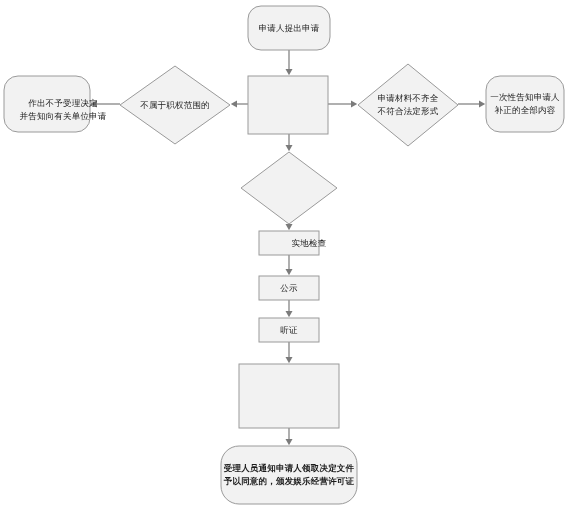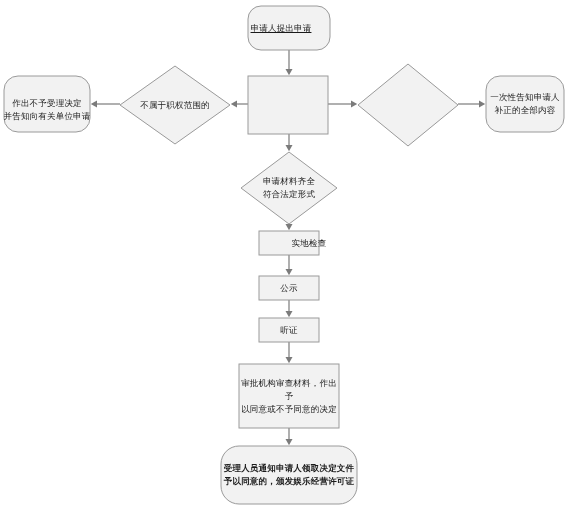--- a/index.html
+++ b/index.html
@@ -127,60 +127,56 @@
       <rect class="node-shape rect-shape" x="259" y="276" width="60" height="24" fill="url(#shade)"></rect>
 
       <rect class="node-shape rect-shape" x="259" y="318" width="60" height="24" fill="url(#shade)"></rect>
 
       <rect class="node-shape rect-shape" x="239" y="364" width="100" height="64" fill="url(#shade)"></rect>
 
       <rect class="node-shape" x="221" y="446" width="136" height="58" rx="18" ry="18" fill="url(#shade)"></rect>
     </g>
   </svg>
 
-  <div class="node-label" style="left:240px; top:6px; width:82px; height:44px;text-decoration:underline;">
+  <div class="node-label" style="left:248px; top:6px; width:82px; height:44px;">
     <span class="line">申请人提出申请</span>
   </div>
 
 
   <div class="node-label" style="left:125px; top:92px; width:100px; height:26px;justify-content:center;">
     <span class="line">不属于职权范围的</span>
   </div>
 
-  <div class="node-label" style="left:2px; top:76px; width:90px; height:68px;">
+  <div class="node-label" style="left:18px; top:76px; width:90px; height:68px;">
     <span class="line">作出不予受理决定</span>
     <span class="line">并告知向有关单位申请</span>
   </div>
 
+  <div class="node-label" style="left:358px; top:78px; width:100px; height:54px;">
+    <span class="line">申请材料不齐全</span>
+    <span class="line">不符合法定形式</span>
+  </div>
 
   <div class="node-label" style="left:484px; top:76px; width:82px; height:56px;">
     <span class="line">一次性告知申请人</span>
     <span class="line">补正的全部内容</span>
   </div>
 
-  <div class="node-label" style="left:241px; top:162px; width:96px; height:52px;">
-    <span class="line">申请材料齐全</span>
-    <span class="line">符合法定形式</span>
-  </div>
 
   <div class="node-label" style="left:259px; top:231px; width:60px; height:24px;padding-left:20px;">
     <span class="line">实地检查</span>
   </div>
 
   <div class="node-label" style="left:259px; top:276px; width:60px; height:24px;">
     <span class="line">公示</span>
   </div>
 
   <div class="node-label" style="left:259px; top:318px; width:60px; height:24px;">
     <span class="line">听证</span>
   </div>
 
-  <div class="node-label" style="left:237px; top:364px; width:104px; height:64px;">
-    <span class="line">审批机构审查材料，作出予</span>
-    <span class="line">以同意或不予同意的决定</span>
-  </div>
 
   <div class="node-label" style="left:219px; top:446px; width:140px; height:58px;font-weight:bold;">
     <span class="line">受理人员通知申请人领取决定文件</span>
     <span class="line">予以同意的，颁发娱乐经营许可证</span>
   </div>
 
 </div>
 
 </body></html>

